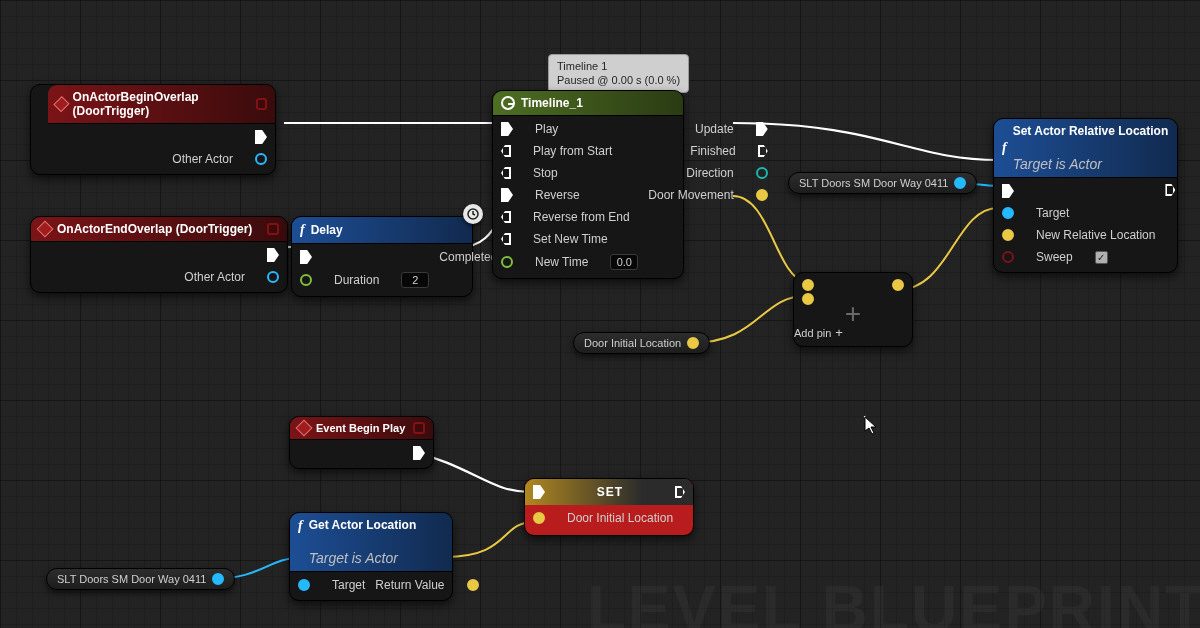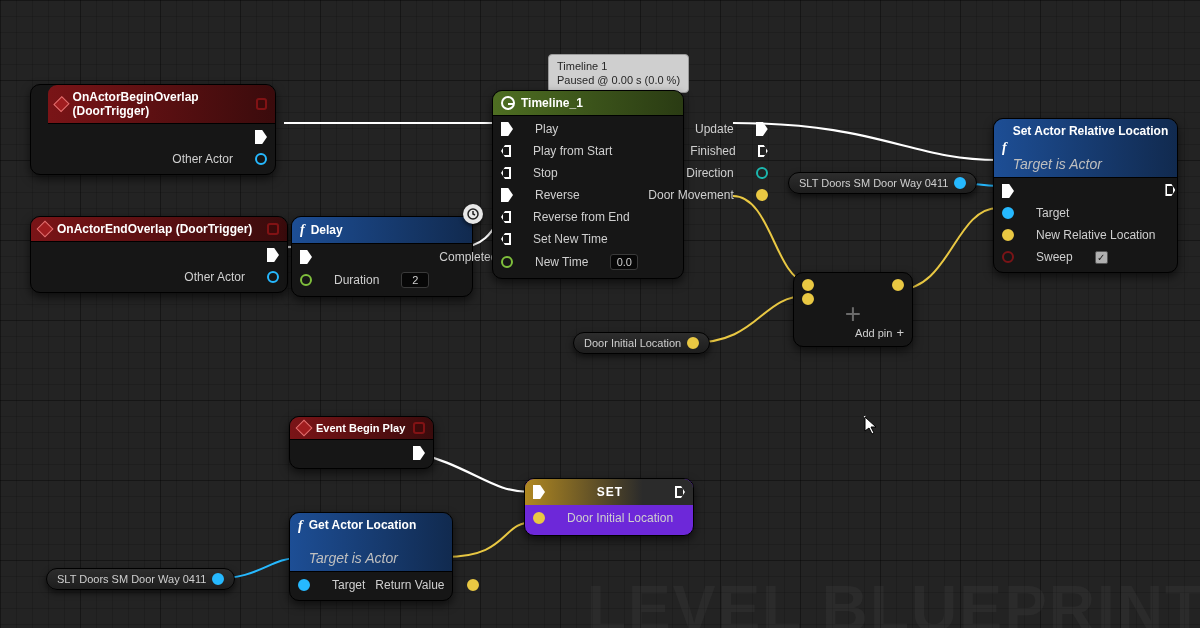--- a/index.html
+++ b/index.html
@@ -66,24 +66,24 @@
   font-size: 11px; box-shadow: 0 3px 6px rgba(0,0,0,.6);
 }
 
 .add-node {
   position: absolute;
   background: #161616; border: 1px solid #000; border-radius: 10px;
   width: 120px; box-shadow: 0 4px 10px rgba(0,0,0,.6);
 }
 .add-node .top { display:flex; justify-content:space-between; padding:6px 8px 2px 8px;}
 .add-node .mid { text-align:center; color:#6a6a6a; font-size:28px; line-height:14px; padding-bottom:4px;}
-.add-node .bot { display:flex; justify-content:flex-end; align-items:center; gap:4px; padding:0 8px 6px 0; font-size:11px;}
+.add-node .bot { display:flex; justify-content:flex-start; align-items:center; gap:4px; padding:0 8px 6px 0; font-size:11px;}
 
 .set-node {
-  position:absolute; background:#6d28d9; border:1px solid #000; border-radius:10px;
+  position:absolute; background:#b91c1c; border:1px solid #000; border-radius:10px;
   box-shadow:0 4px 10px rgba(0,0,0,.6);
 }
 .set-node .set-hdr{
   display:flex; align-items:center; justify-content:space-between;
   padding:6px 8px;
   background: linear-gradient(90deg,#b08821 0%, #2b2b2b 70%);
   border-top-left-radius:9px; border-top-right-radius:9px;
   font-size:12px; font-weight:600; letter-spacing:1px; color:#fff;
 }
 .set-node .set-body{ padding:6px 8px 10px 8px; }

